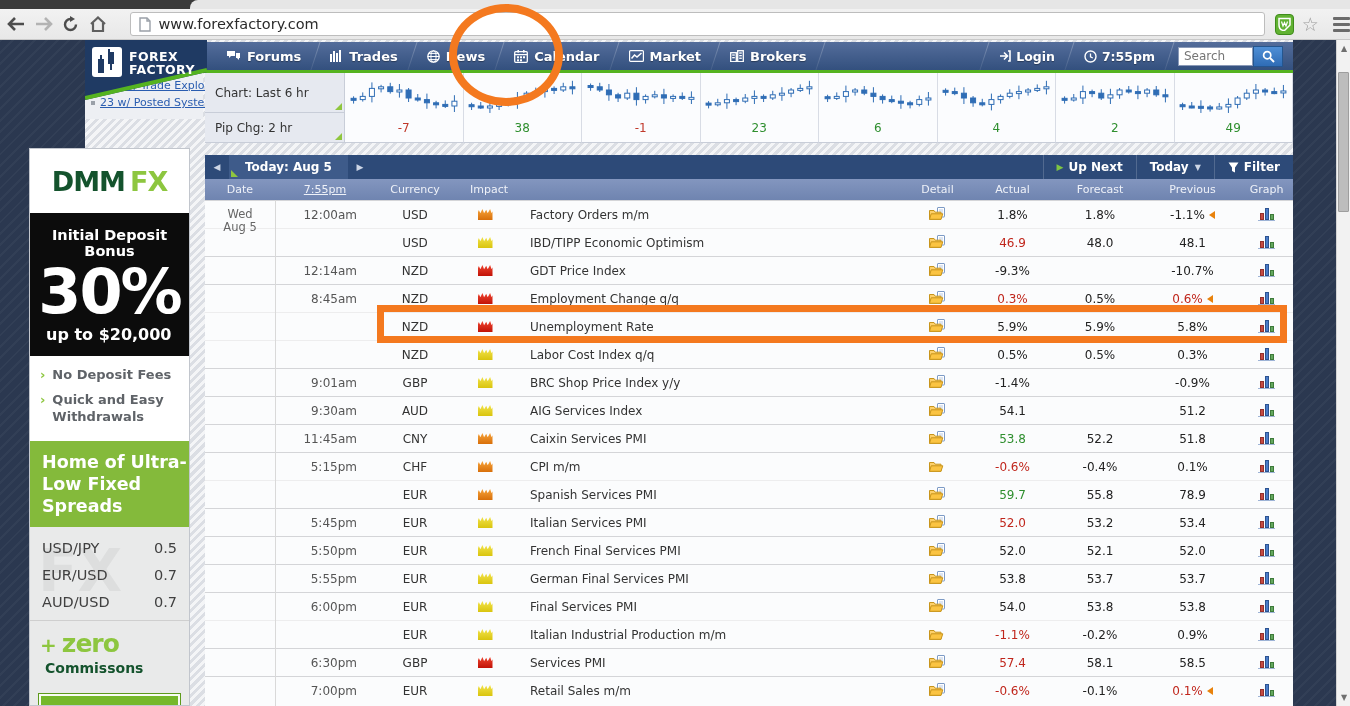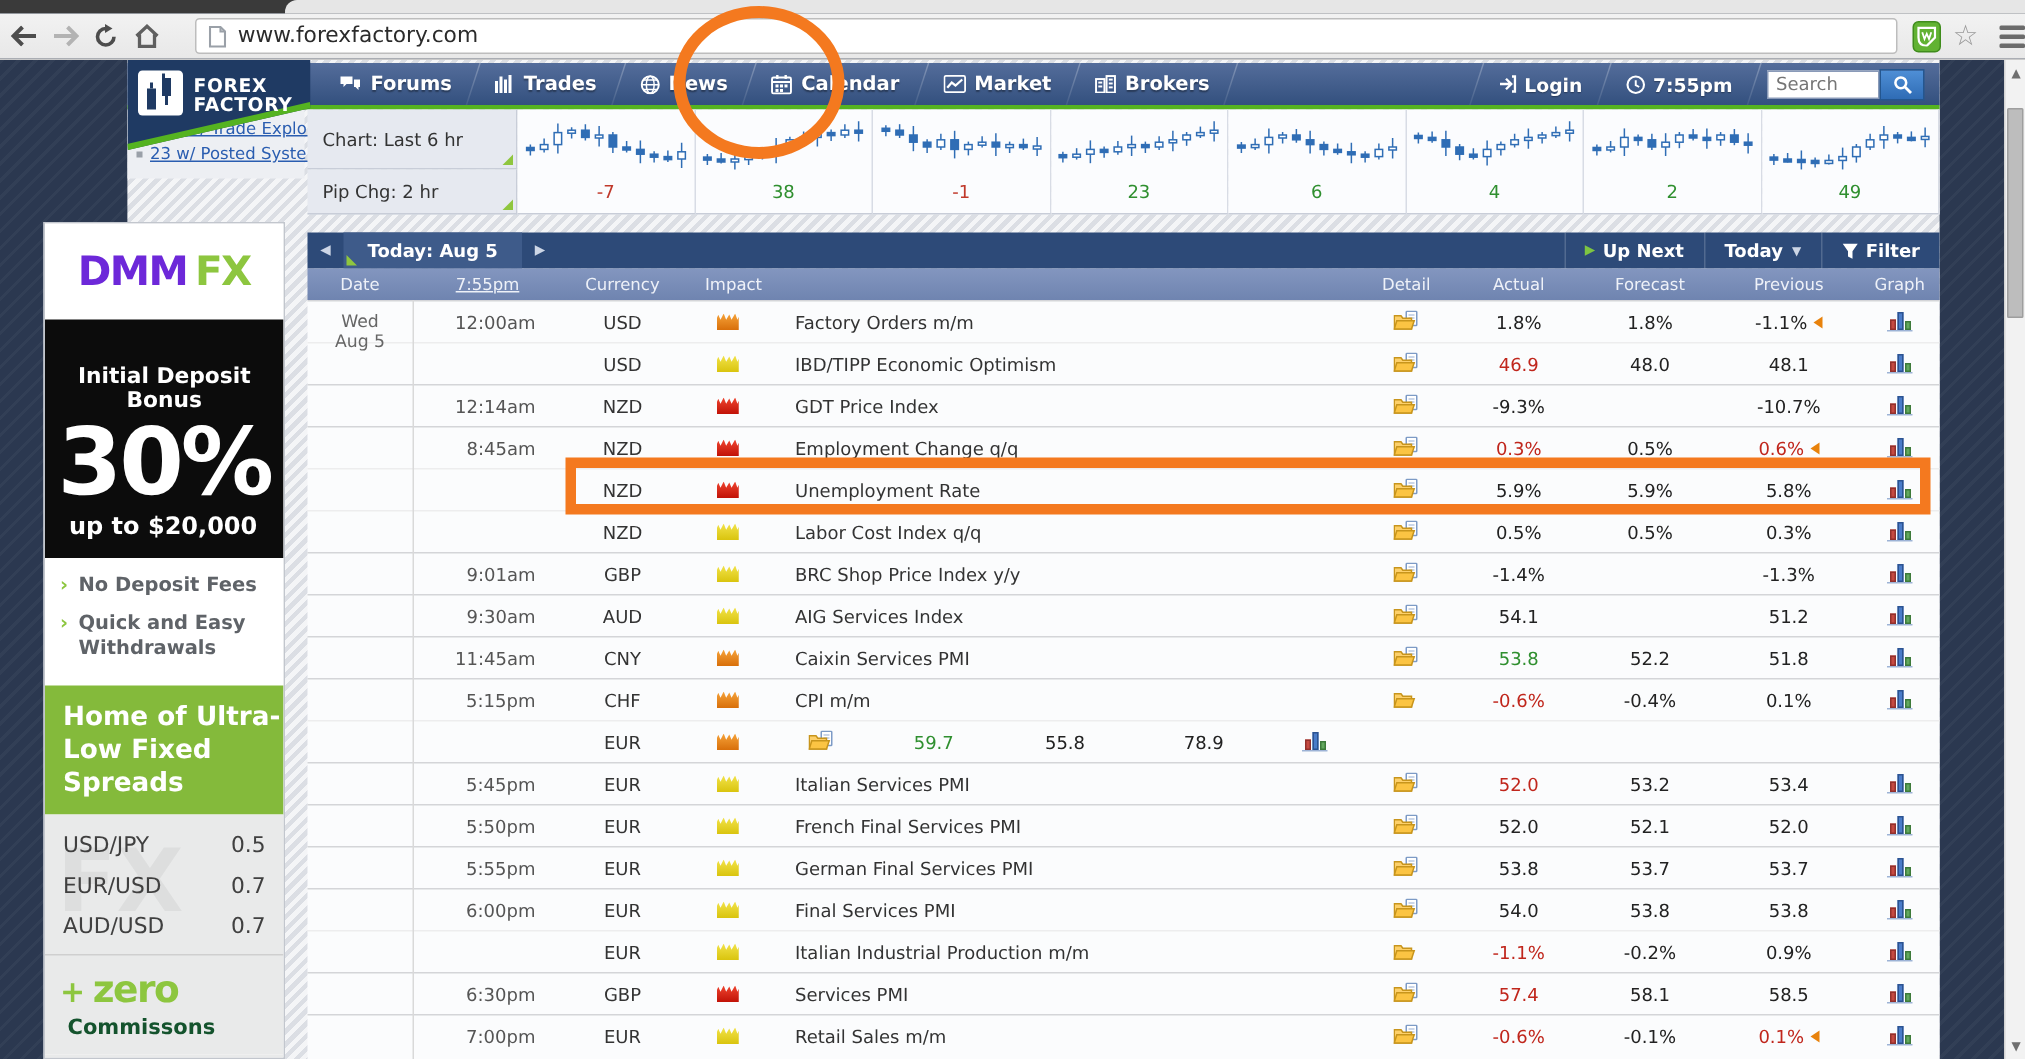--- a/index.html
+++ b/index.html
@@ -63,22 +63,22 @@
   .cs-label .corner { position:absolute; right:2px; bottom:2px; width:0; height:0; border-left:7px solid transparent; border-bottom:7px solid #8fc63e; }
   .cs-cells { position:absolute; left:140px; top:0; width:948px; height:70px; display:flex; }
   .cs-cell { width:118.5px; height:70px; background:#fbfcfe; border-right:1px solid #d8dce5; border-bottom:1px solid #c8cdd8; cursor:pointer; }
   .cs-cell svg { display:block; margin:1px auto 0; }
   .cs-val { text-align:center; font-size:12px; height:22px; line-height:20px; }
   .cs-val.neg { color:#c0392b; } .cs-val.pos { color:#2f8f2f; }
 
   
   .ad { position:absolute; left:29px; top:108px; width:161px; height:558px; background:#fff; border:1px solid #c2c6cd; cursor:pointer; overflow:hidden; }
   .ad-logo { height:64px; display:flex; align-items:center; justify-content:center; background:#fff; font-weight:bold; font-size:27px; letter-spacing:-1px; }
-  .ad-logo .b1 { color:#6d28d9; } .ad-logo .b2 { color:#8dc63f; margin-left:5px; }
-  .ad-bonus { background:#0c0c0c; color:#fff; text-align:center; padding:30px 4px 12px; }
+  .ad-logo .b1 { color:#14532d; } .ad-logo .b2 { color:#8dc63f; margin-left:5px; }
+  .ad-bonus { background:#0c0c0c; color:#fff; text-align:center; padding:14px 4px 12px; }
   .ad-bonus .t1 { font-size:14.5px; font-weight:bold; }
   .ad-bonus .t2 { font-size:62px; font-weight:bold; line-height:66px; letter-spacing:-2px; }
   .ad-bonus .t3 { font-size:16px; font-weight:bold; text-align:left; padding-left:12px; }
   .ad-feats { background:#fff; padding:10px 8px 8px 10px; }
   .feat { display:flex; font-size:13px; font-weight:bold; color:#5f6368; margin-bottom:8px; line-height:17px; }
   .feat .chev { color:#8dc63f; margin-right:7px; font-weight:bold; }
   .ad-head { background:#84ba3b; color:#fff; font-weight:bold; font-size:17.5px; line-height:22px; padding:10px 0 10px 12px; }
   .ad-spreads { background:#e9eaea; padding:8px 12px 4px; position:relative; }
   .ad-spreads .wm { position:absolute; left:8px; top:10px; font-size:58px; font-weight:bold; color:rgba(0,0,0,0.05); }
   .spread { display:flex; justify-content:space-between; font-size:14.5px; font-weight:normal; color:#404040; line-height:27px; position:relative; }
@@ -866,21 +866,21 @@
                 <rect x="8.5" y="0.5" width="7" height="9.5" fill="#fff" stroke="#7d9bc6" rx="0.5"></rect>
        <line x1="10" y1="3" x2="14" y2="3" stroke="#b9c9e2"></line>
        <line x1="10" y1="5" x2="14" y2="5" stroke="#b9c9e2"></line>
        <line x1="10" y1="7" x2="14" y2="7" stroke="#b9c9e2"></line>
     <path d="M0.5 3.5 L5 3.5 L6.2 5.2 L12 5.2 L12 12.3 L0.5 12.3 Z" fill="#fdd06a" stroke="#c8951c"></path>
     <path d="M2.2 6.8 L13.8 6.8 L12 12.3 L0.5 12.3 Z" fill="#fbc443" stroke="#c8951c"></path>
               </svg></span>
           </div>
           <div class="c c-num ">-1.4%</div>
           <div class="c c-num f"></div>
-          <div class="c c-num c-prev ">-1.3%</div>
+          <div class="c c-num c-prev ">-0.9%</div>
           <div class="c c-graph">
             <span class="graph-ic">
               <i class="r"></i>
               <i class="b"></i>
               <i class="g"></i>
             </span>
           </div>
         </div>
         <div class="cal-row group-start">
           <div class="c c-date"></div>
@@ -965,20 +965,21 @@
             </span>
           </div>
         </div>
         <div class="cal-row">
           <div class="c c-date"></div>
           <div class="c c-time"></div>
           <div class="c c-cur">EUR</div>
           <div class="c c-imp">
             <span class="impact imp-orange"></span>
           </div>
+          <div class="c c-event">Spanish Services PMI</div>
           <div class="c c-detail">
             <span><svg width="17" height="13" viewBox="0 0 17 13">
                 <rect x="8.5" y="0.5" width="7" height="9.5" fill="#fff" stroke="#7d9bc6" rx="0.5"></rect>
        <line x1="10" y1="3" x2="14" y2="3" stroke="#b9c9e2"></line>
        <line x1="10" y1="5" x2="14" y2="5" stroke="#b9c9e2"></line>
        <line x1="10" y1="7" x2="14" y2="7" stroke="#b9c9e2"></line>
     <path d="M0.5 3.5 L5 3.5 L6.2 5.2 L12 5.2 L12 12.3 L0.5 12.3 Z" fill="#fdd06a" stroke="#c8951c"></path>
     <path d="M2.2 6.8 L13.8 6.8 L12 12.3 L0.5 12.3 Z" fill="#fbc443" stroke="#c8951c"></path>
               </svg></span>
           </div>

